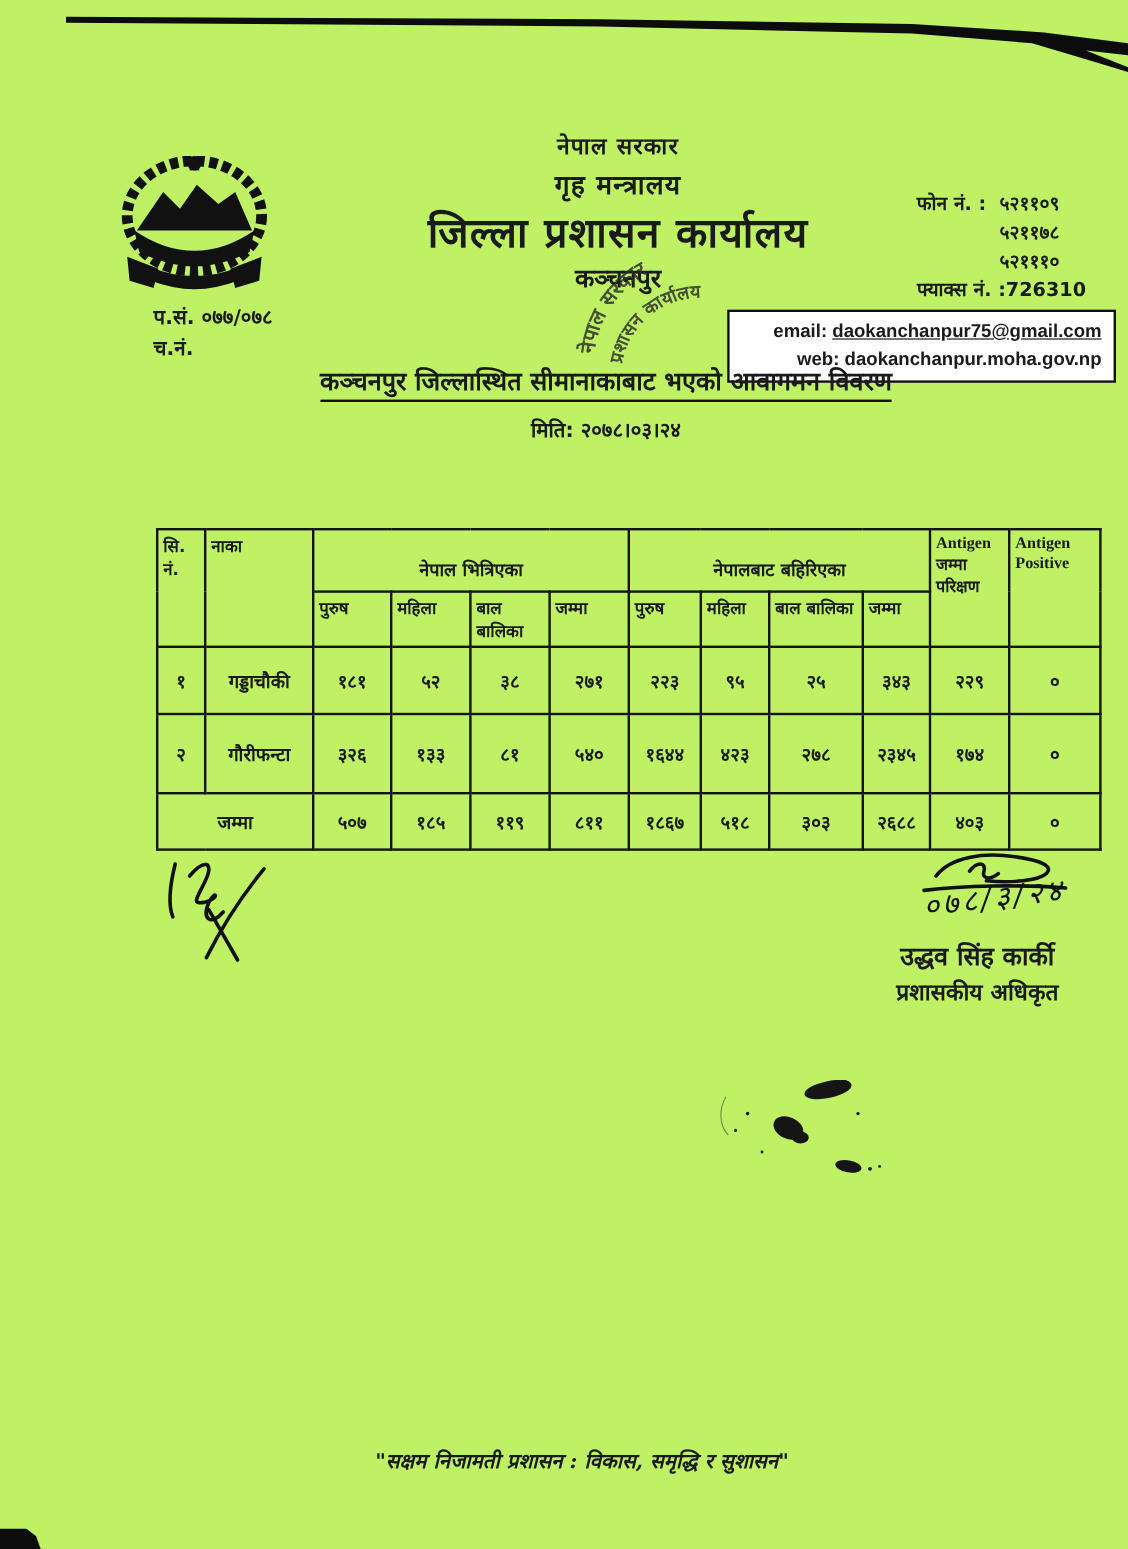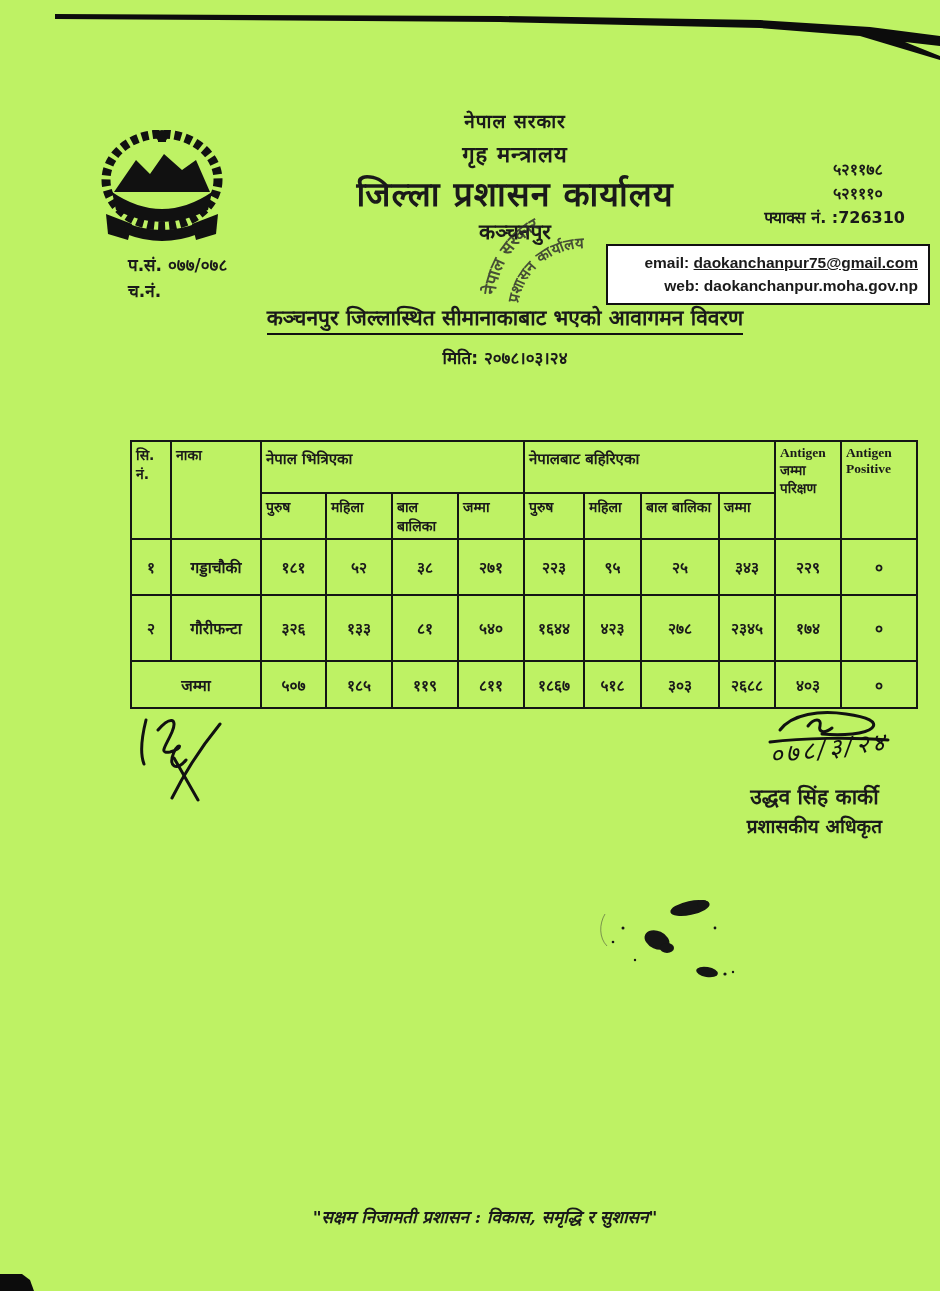--- a/index.html
+++ b/index.html
@@ -16,40 +16,40 @@
   .min-line   { font-size:22px; font-weight:bold; margin-top:4px; letter-spacing:1px; }
   .office-line{ font-size:34px; font-weight:bold; margin-top:2px; letter-spacing:1px; }
   .dist-line  { font-size:21px; font-weight:bold; margin-top:1px; }
 
   .refs { left:128px; top:252px; font-size:17px; font-weight:bold; line-height:26px; }
 
   .contact { right:35px; top:158px; width:260px; font-size:16px; font-weight:bold;
              text-align:right; line-height:24px; }
   .contact .num { display:inline-block; min-width:72px; text-align:left; }
 
-  .emailbox { left:606px; top:244px; width:324px; border:2px solid #111;
+  .emailbox { left:606px; top:258px; width:324px; border:2px solid #111;
               background:#fff; padding:5px 10px 6px 10px; text-align:right;
               font-family:"Liberation Sans","DejaVu Sans",sans-serif;
               font-size:15.5px; font-weight:bold; line-height:23px; }
   .emailbox .u { text-decoration:underline; }
 
   
   .subject { left:0; top:303px; width:1010px; text-align:center; }
   .subject .t { display:inline-block; font-size:21px; font-weight:bold;
                 border-bottom:2.5px solid #111; padding-bottom:2px; }
   .subject .d { font-size:17px; font-weight:bold; margin-top:11px; }
 
   
   table.main { position:absolute; left:130px; top:440px; border-collapse:collapse;
                table-layout:fixed; width:786px; }
   table.main th, table.main td {
     border:2.2px solid #151515; font-weight:bold; overflow:hidden;
     font-size:14px; padding:3px 4px; }
   table.main th { vertical-align:top; text-align:left; }
-  table.main th.g { text-align:left; vertical-align:top; padding-top:6px; font-size:15px; }
+  table.main th.g { text-align:center; vertical-align:top; padding-top:22px; font-size:15px; }
   table.main td { text-align:center; vertical-align:middle; font-size:15.5px; }
   table.main .lat { font-family:"Liberation Serif","DejaVu Serif",serif; font-size:13.5px; }
   tr.r1 { height:56px; } tr.r2 { height:66px; } tr.rt { height:47px; }
   tr.h1 { height:52px; } tr.h2 { height:44px; }
 
   
   .signame { right:58px; top:782px; text-align:center; }
   .signame .n { font-size:21px; font-weight:bold; }
   .signame .p { font-size:19px; font-weight:bold; margin-top:3px; }
   .hwdate { right:52px; top:730px; font-size:25px; font-style:italic;
@@ -104,20 +104,21 @@
       <text font-size="13"><textPath href="#arcBot" startOffset="24%">कञ्चनपुर</textPath></text>
     </g>
   </svg>
 
   <div class="abs refs">
     <div>प.सं. ०७७/०७८</div>
     <div>च.नं.</div>
   </div>
 
   <div class="abs contact">
+    <div><span>फोन नं. :</span>&nbsp;&nbsp;<span class="num">५२११०९</span></div>
     <div><span class="num">५२११७८</span></div>
     <div><span class="num">५२१११०</span></div>
     <div><span>फ्याक्स नं. :</span><span>726310</span></div>
   </div>
 
   <div class="abs emailbox">
     <div>
       <span>email:</span>
       <span class="u">daokanchanpur75@gmail.com</span>
     </div>

